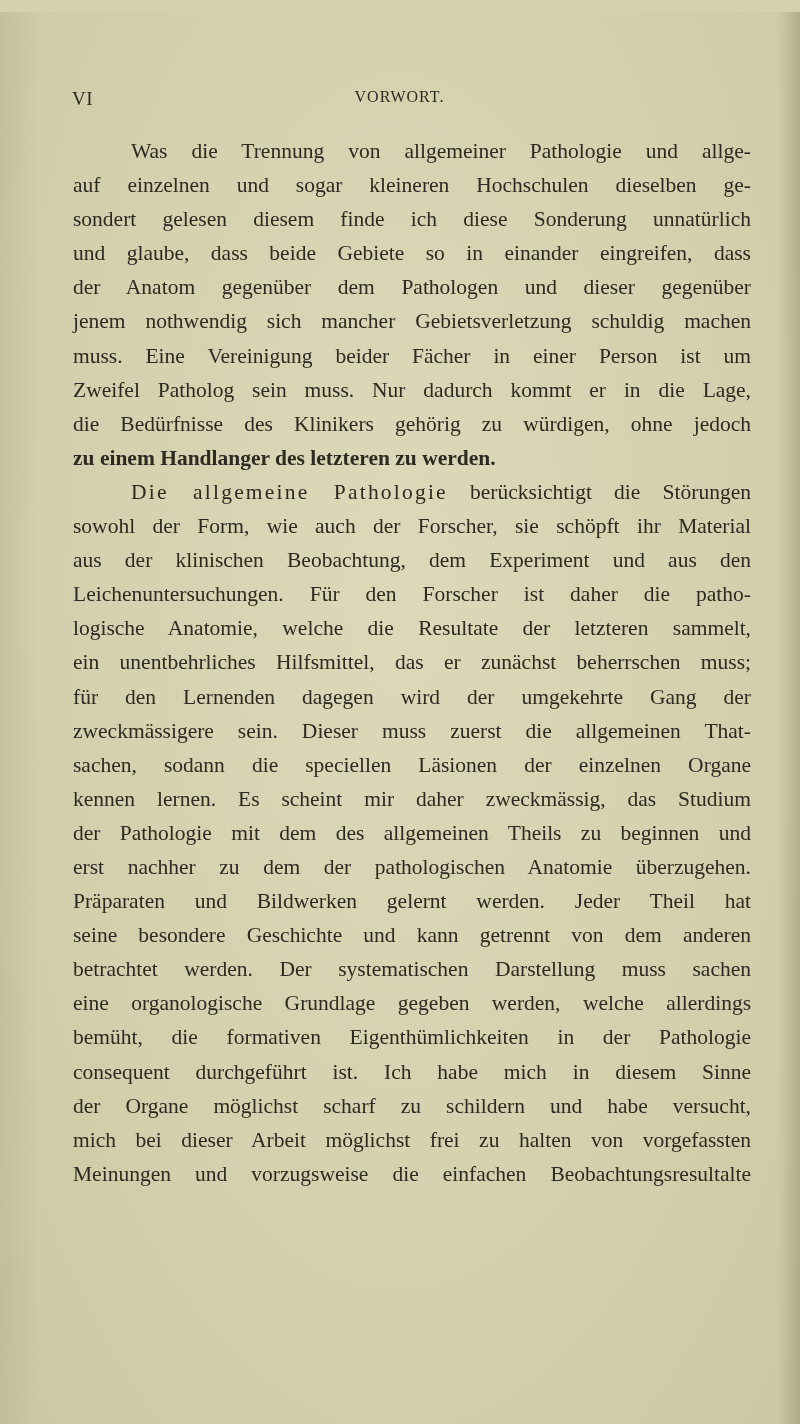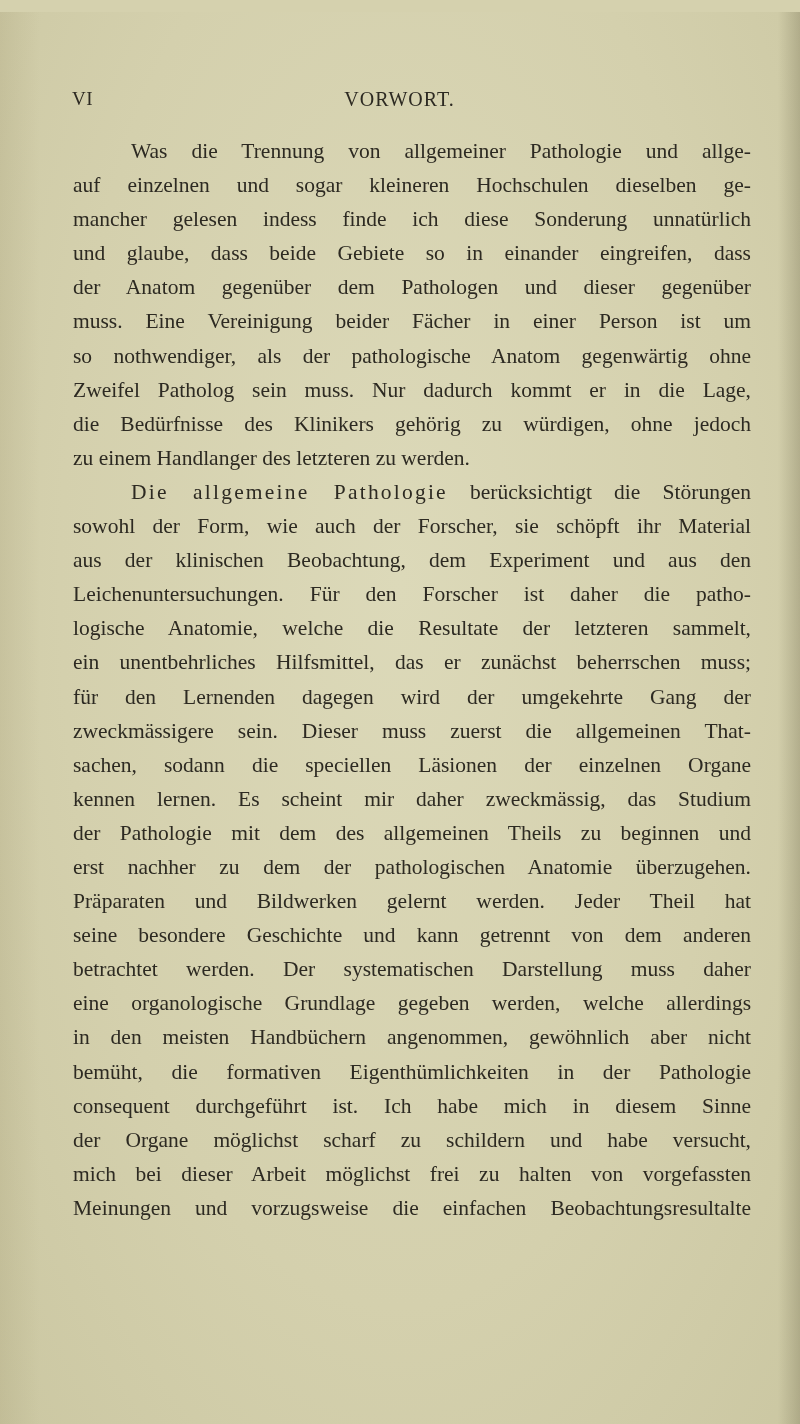--- a/index.html
+++ b/index.html
@@ -19,54 +19,54 @@
   }
   .header {
     position: absolute; top: 76px; left: 72px; width: 680px; height: 30px;
   }
   .header .folio {
     position: absolute; left: 0; top: 0;
     font-size: 19px; letter-spacing: 0.5px;
   }
   .header .running-title {
     position: absolute; left: 0; right: 0; top: 0; text-align: center;
-    font-size: 20px; letter-spacing: 1px; padding-right: 25px;
+    font-size: 16px; letter-spacing: 1px; padding-right: 25px;
   }
   .body-text {
     position: absolute; top: 122px; left: 73px; width: 678px;
   }
   .line {
     display: block; height: 34.1px; line-height: 34px;
     font-size: 21.5px; white-space: nowrap;
     text-align: justify; text-align-last: justify;
   }
   .line.indent { padding-left: 58px; }
-  .line.last { text-align-last: left; }
+  .line.last { text-align-last: left; font-weight: bold; }
   .spaced { letter-spacing: 2.2px; }
 </style>
 </head>
 <body>
 
 <div class="page">
 
   <div class="header">
     <span class="folio">VI</span>
     <span class="running-title">VORWORT.</span>
   </div>
 
   <div class="body-text">
 
     <div>
       <span class="line indent">Was die Trennung von allgemeiner Pathologie und allge-</span>
       <span class="line">auf einzelnen und sogar kleineren Hochschulen dieselben ge-</span>
-      <span class="line">mancher gelesen indess finde ich diese Sonderung unnatürlich</span>
+      <span class="line">sondert gelesen diesem finde ich diese Sonderung unnatürlich</span>
       <span class="line">und glaube, dass beide Gebiete so in einander eingreifen, dass</span>
       <span class="line">der Anatom gegenüber dem Pathologen und dieser gegenüber</span>
+      <span class="line">jenem nothwendig sich mancher Gebietsverletzung schuldig machen</span>
       <span class="line">muss. Eine Vereinigung beider Fächer in einer Person ist um</span>
-      <span class="line">so nothwendiger, als der pathologische Anatom gegenwärtig ohne</span>
       <span class="line">Zweifel Patholog sein muss. Nur dadurch kommt er in die Lage,</span>
       <span class="line">die Bedürfnisse des Klinikers gehörig zu würdigen, ohne jedoch</span>
       <span class="line last">zu einem Handlanger des letzteren zu werden.</span>
     </div>
 
     <div>
       <span class="line indent"><span class="spaced">Die allgemeine Pathologie</span><span> berücksichtigt die Störungen</span></span>
       <span class="line">sowohl der Form, wie auch der Forscher, sie schöpft ihr Material</span>
       <span class="line">aus der klinischen Beobachtung, dem Experiment und aus den</span>
       <span class="line">Leichenuntersuchungen. Für den Forscher ist daher die patho-</span>
@@ -76,23 +76,22 @@
       <span class="line">zweckmässigere sein. Dieser muss zuerst die allgemeinen That-</span>
       <span class="line">sachen, sodann die speciellen Läsionen der einzelnen Organe</span>
       <span class="line">kennen lernen. Es scheint mir daher zweckmässig, das Studium</span>
       <span class="line">der Pathologie mit dem des allgemeinen Theils zu beginnen und</span>
       <span class="line">erst nachher zu dem der pathologischen Anatomie überzugehen.</span>
     </div>
 
     <div>
       <span class="line">Präparaten und Bildwerken gelernt werden. Jeder Theil hat</span>
       <span class="line">seine besondere Geschichte und kann getrennt von dem anderen</span>
-      <span class="line">betrachtet werden. Der systematischen Darstellung muss daher</span>
+      <span class="line">betrachtet werden. Der systematischen Darstellung muss sachen</span>
       <span class="line">eine organologische Grundlage gegeben werden, welche allerdings</span>
-      <span class="line">in den meisten Handbüchern angenommen, gewöhnlich aber nicht</span>
       <span class="line">bemüht, die formativen Eigenthümlichkeiten in der Pathologie</span>
       <span class="line">consequent durchgeführt ist. Ich habe mich in diesem Sinne</span>
       <span class="line">der Organe möglichst scharf zu schildern und habe versucht,</span>
       <span class="line">mich bei dieser Arbeit möglichst frei zu halten von vorgefassten</span>
       <span class="line">Meinungen und vorzugsweise die einfachen Beobachtungsresultalte</span>
     </div>
 
   </div>
 </div>
 

